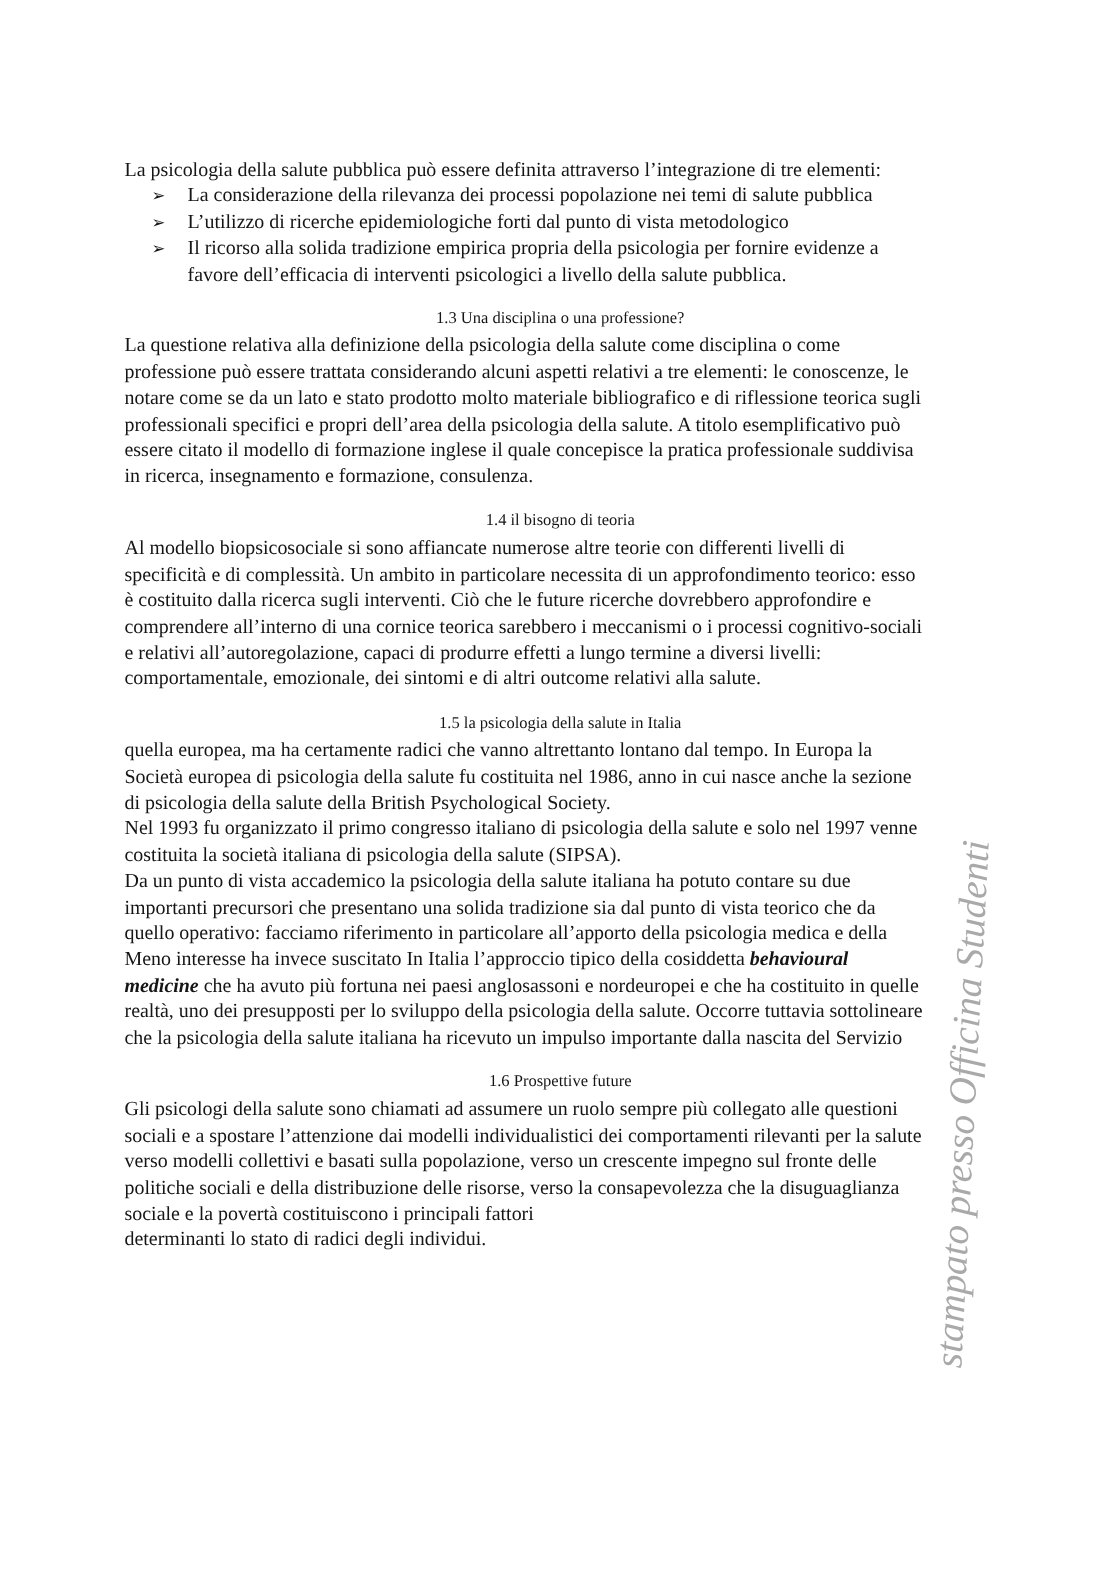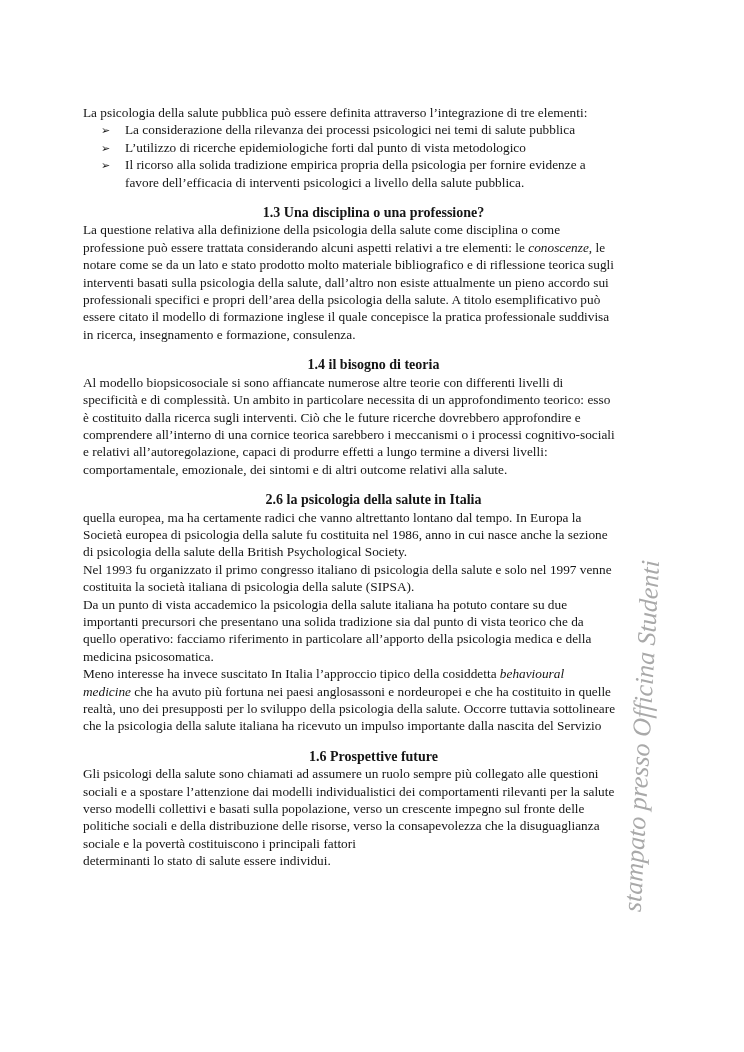--- a/index.html
+++ b/index.html
@@ -16,29 +16,29 @@
   .doc-body {
     position: absolute;
     left: 83px;
     top: 104px;
     width: 581px;
     z-index: 1;
     font-size: 13.3px;
     line-height: 17.4px;
   }
   .heading {
-    font-weight: bold;
-    font-size: 14px;
+    font-weight: normal;
+    font-size: 11px;
     text-align: center;
     margin-top: 13px;
   }
   .para { }
   .line { white-space: nowrap; }
-  .line .i  { font-style: italic; }
-  .line .bi { font-style: italic; font-weight: normal; margin-top: 48px; }
+  .line .i  { }
+  .line .bi { font-style: italic; font-weight: bold; margin-top: 48px; }
   .bullets { }
   .bullet-item { position: relative; padding-left: 42px; }
   .bullet-marker {
     position: absolute;
     left: 18px;
     top: 1px;
     font-family: "DejaVu Sans", sans-serif;
     font-size: 11px;
     line-height: 17.4px;
   }
@@ -68,21 +68,21 @@
 <div class="watermark">stampato presso Officina Studenti</div>
 
 <div class="doc-body">
     <div class="para">
       <div class="line"><span>La psicologia della salute pubblica può essere definita attraverso l’integrazione di tre elementi:</span></div>
     </div>
     <div class="bullets">
       <div class="bullet-item">
         <span class="bullet-marker">➢</span>
         <div class="bullet-text">
-          <div class="line"><span>La considerazione della rilevanza dei processi psicologici nei temi di salute pubblica</span></div>
+          <div class="line"><span>La considerazione della rilevanza dei processi popolazione nei temi di salute pubblica</span></div>
         </div>
       </div>
       <div class="bullet-item">
         <span class="bullet-marker">➢</span>
         <div class="bullet-text">
           <div class="line"><span>L’utilizzo di ricerche epidemiologiche forti dal punto di vista metodologico</span></div>
         </div>
       </div>
       <div class="bullet-item">
         <span class="bullet-marker">➢</span>
@@ -90,52 +90,50 @@
           <div class="line"><span>Il ricorso alla solida tradizione empirica propria della psicologia per fornire evidenze a</span></div>
           <div class="line"><span>favore dell’efficacia di interventi psicologici a livello della salute pubblica.</span></div>
         </div>
       </div>
     </div>
     <div class="heading">1.3 Una disciplina o una professione?</div>
     <div class="para">
       <div class="line"><span>La questione relativa alla definizione della psicologia della salute come disciplina o come</span></div>
       <div class="line"><span>professione può essere trattata considerando alcuni aspetti relativi a tre elementi: le </span><span class="i">conoscenze</span><span>, le</span></div>
       <div class="line"><span>notare come se da un lato e stato prodotto molto materiale bibliografico e di riflessione teorica sugli</span></div>
-      <div class="line"><span>interventi basati sulla psicologia della salute, dall’altro non esiste attualmente un pieno accordo sui</span></div>
       <div class="line"><span>professionali specifici e propri dell’area della psicologia della salute. A titolo esemplificativo può</span></div>
       <div class="line"><span>essere citato il modello di formazione inglese il quale concepisce la pratica professionale suddivisa</span></div>
       <div class="line"><span>in ricerca, insegnamento e formazione, consulenza.</span></div>
     </div>
     <div class="heading">1.4 il bisogno di teoria</div>
     <div class="para">
       <div class="line"><span>Al modello biopsicosociale si sono affiancate numerose altre teorie con differenti livelli di</span></div>
       <div class="line"><span>specificità e di complessità. Un ambito in particolare necessita di un approfondimento teorico: esso</span></div>
       <div class="line"><span>è costituito dalla ricerca sugli interventi. Ciò che le future ricerche dovrebbero approfondire e</span></div>
       <div class="line"><span>comprendere all’interno di una cornice teorica sarebbero i meccanismi o i processi cognitivo-sociali</span></div>
       <div class="line"><span>e relativi all’autoregolazione, capaci di produrre effetti a lungo termine a diversi livelli:</span></div>
       <div class="line"><span>comportamentale, emozionale, dei sintomi e di altri outcome relativi alla salute.</span></div>
     </div>
-    <div class="heading">2.6 la psicologia della salute in Italia</div>
+    <div class="heading">1.5 la psicologia della salute in Italia</div>
     <div class="para">
       <div class="line"><span>quella europea, ma ha certamente radici che vanno altrettanto lontano dal tempo. In Europa la</span></div>
       <div class="line"><span>Società europea di psicologia della salute fu costituita nel 1986, anno in cui nasce anche la sezione</span></div>
       <div class="line"><span>di psicologia della salute della British Psychological Society.</span></div>
       <div class="line"><span>Nel 1993 fu organizzato il primo congresso italiano di psicologia della salute e solo nel 1997 venne</span></div>
       <div class="line"><span>costituita la società italiana di psicologia della salute (SIPSA).</span></div>
       <div class="line"><span>Da un punto di vista accademico la psicologia della salute italiana ha potuto contare su due</span></div>
       <div class="line"><span>importanti precursori che presentano una solida tradizione sia dal punto di vista teorico che da</span></div>
       <div class="line"><span>quello operativo: facciamo riferimento in particolare all’apporto della psicologia medica e della</span></div>
-      <div class="line"><span>medicina psicosomatica.</span></div>
       <div class="line"><span>Meno interesse ha invece suscitato In Italia l’approccio tipico della cosiddetta </span><span class="bi">behavioural</span></div>
       <div class="line"><span class="bi">medicine</span><span> che ha avuto più fortuna nei paesi anglosassoni e nordeuropei e che ha costituito in quelle</span></div>
       <div class="line"><span>realtà, uno dei presupposti per lo sviluppo della psicologia della salute. Occorre tuttavia sottolineare</span></div>
       <div class="line"><span>che la psicologia della salute italiana ha ricevuto un impulso importante dalla nascita del Servizio</span></div>
     </div>
     <div class="heading">1.6 Prospettive future</div>
     <div class="para">
       <div class="line"><span>Gli psicologi della salute sono chiamati ad assumere un ruolo sempre più collegato alle questioni</span></div>
       <div class="line"><span>sociali e a spostare l’attenzione dai modelli individualistici dei comportamenti rilevanti per la salute</span></div>
       <div class="line"><span>verso modelli collettivi e basati sulla popolazione, verso un crescente impegno sul fronte delle</span></div>
       <div class="line"><span>politiche sociali e della distribuzione delle risorse, verso la consapevolezza che la disuguaglianza</span></div>
       <div class="line"><span>sociale e la povertà costituiscono i principali fattori</span></div>
-      <div class="line"><span>determinanti lo stato di salute essere individui.</span></div>
+      <div class="line"><span>determinanti lo stato di radici degli individui.</span></div>
     </div>
   </div>
 
 </body></html>

